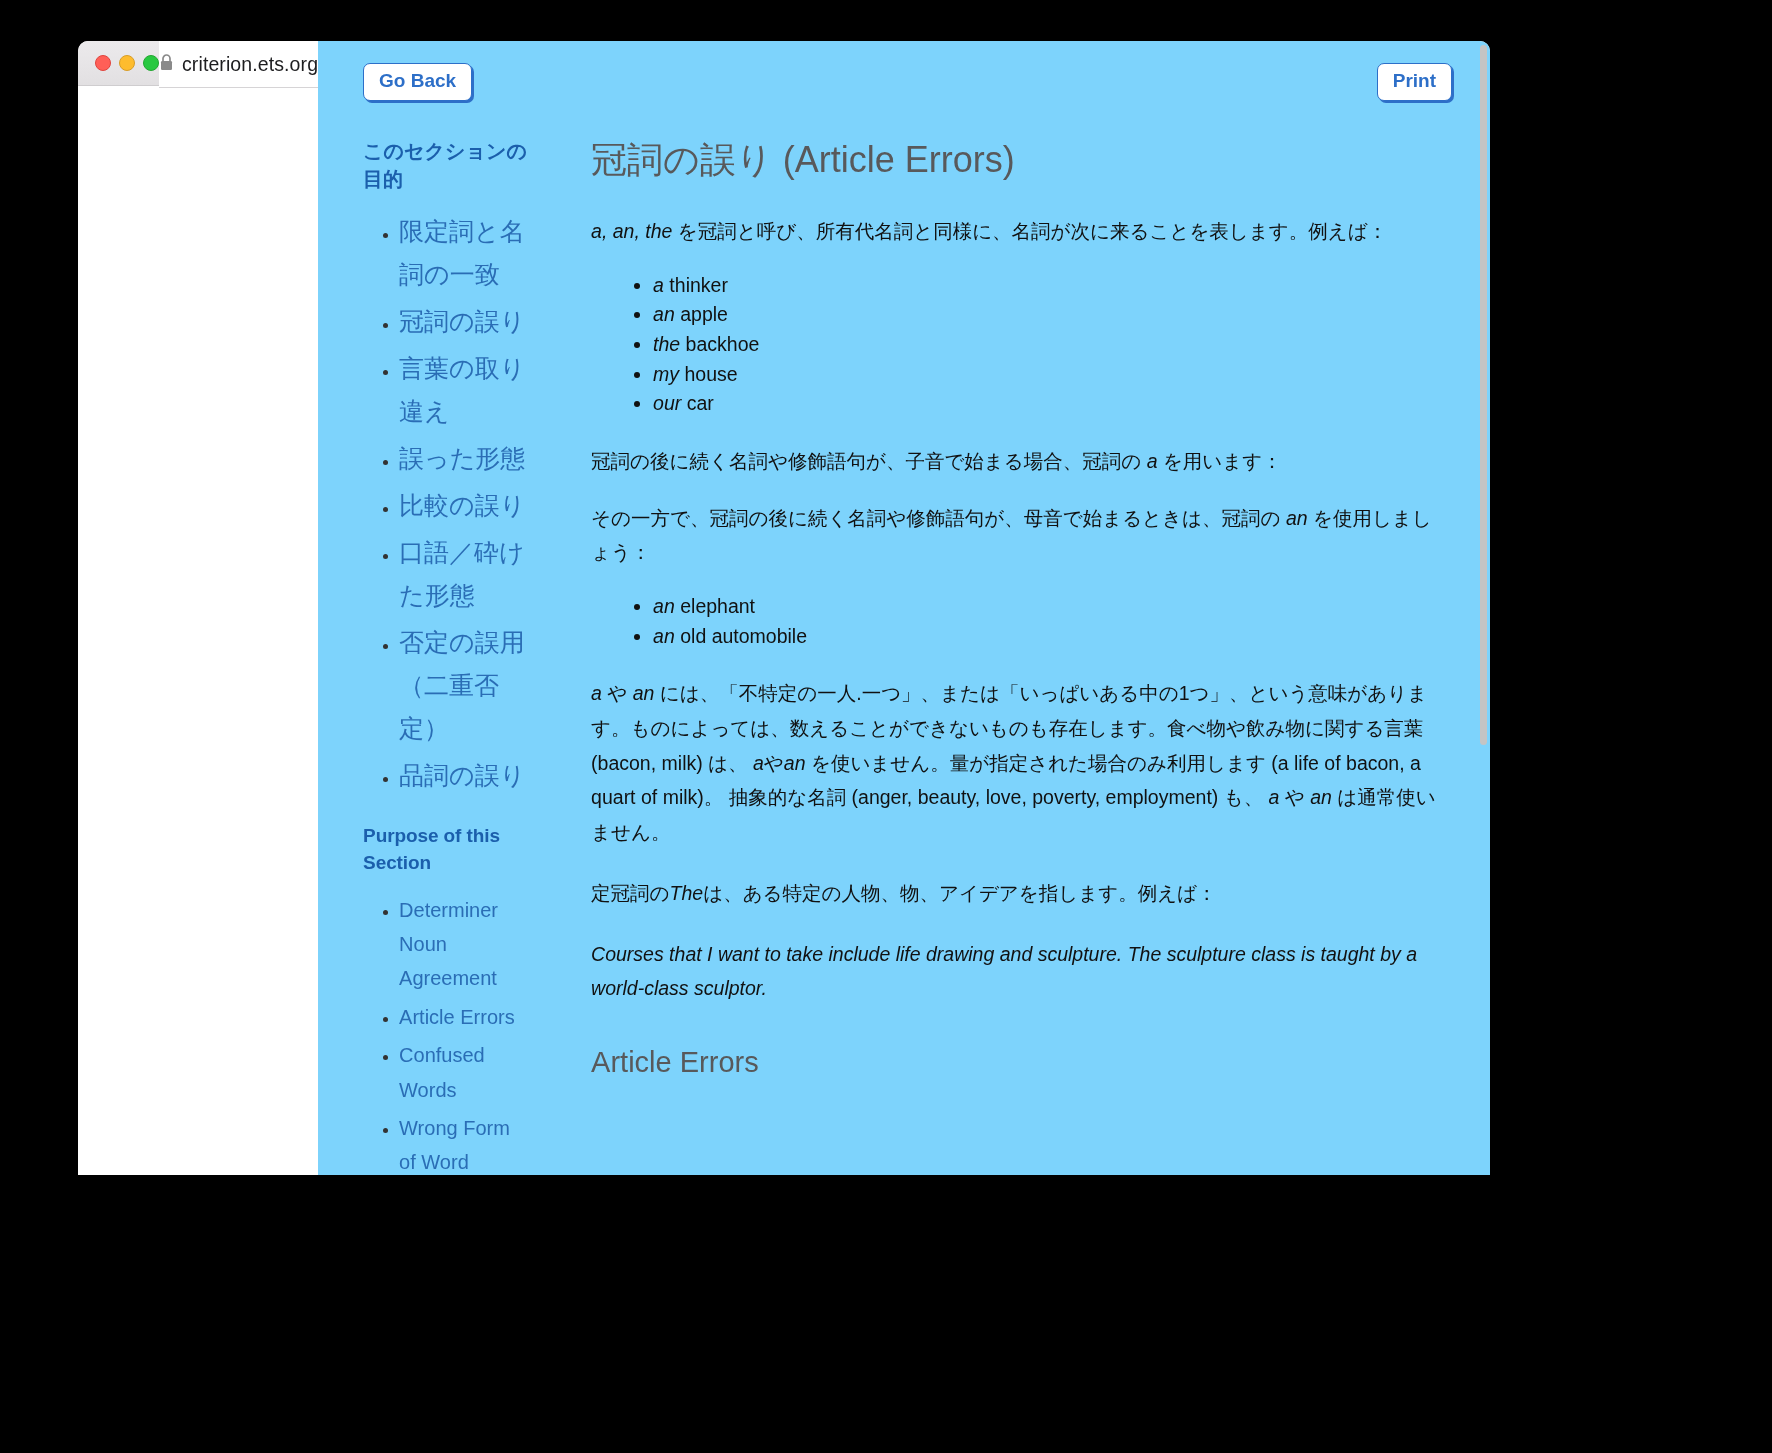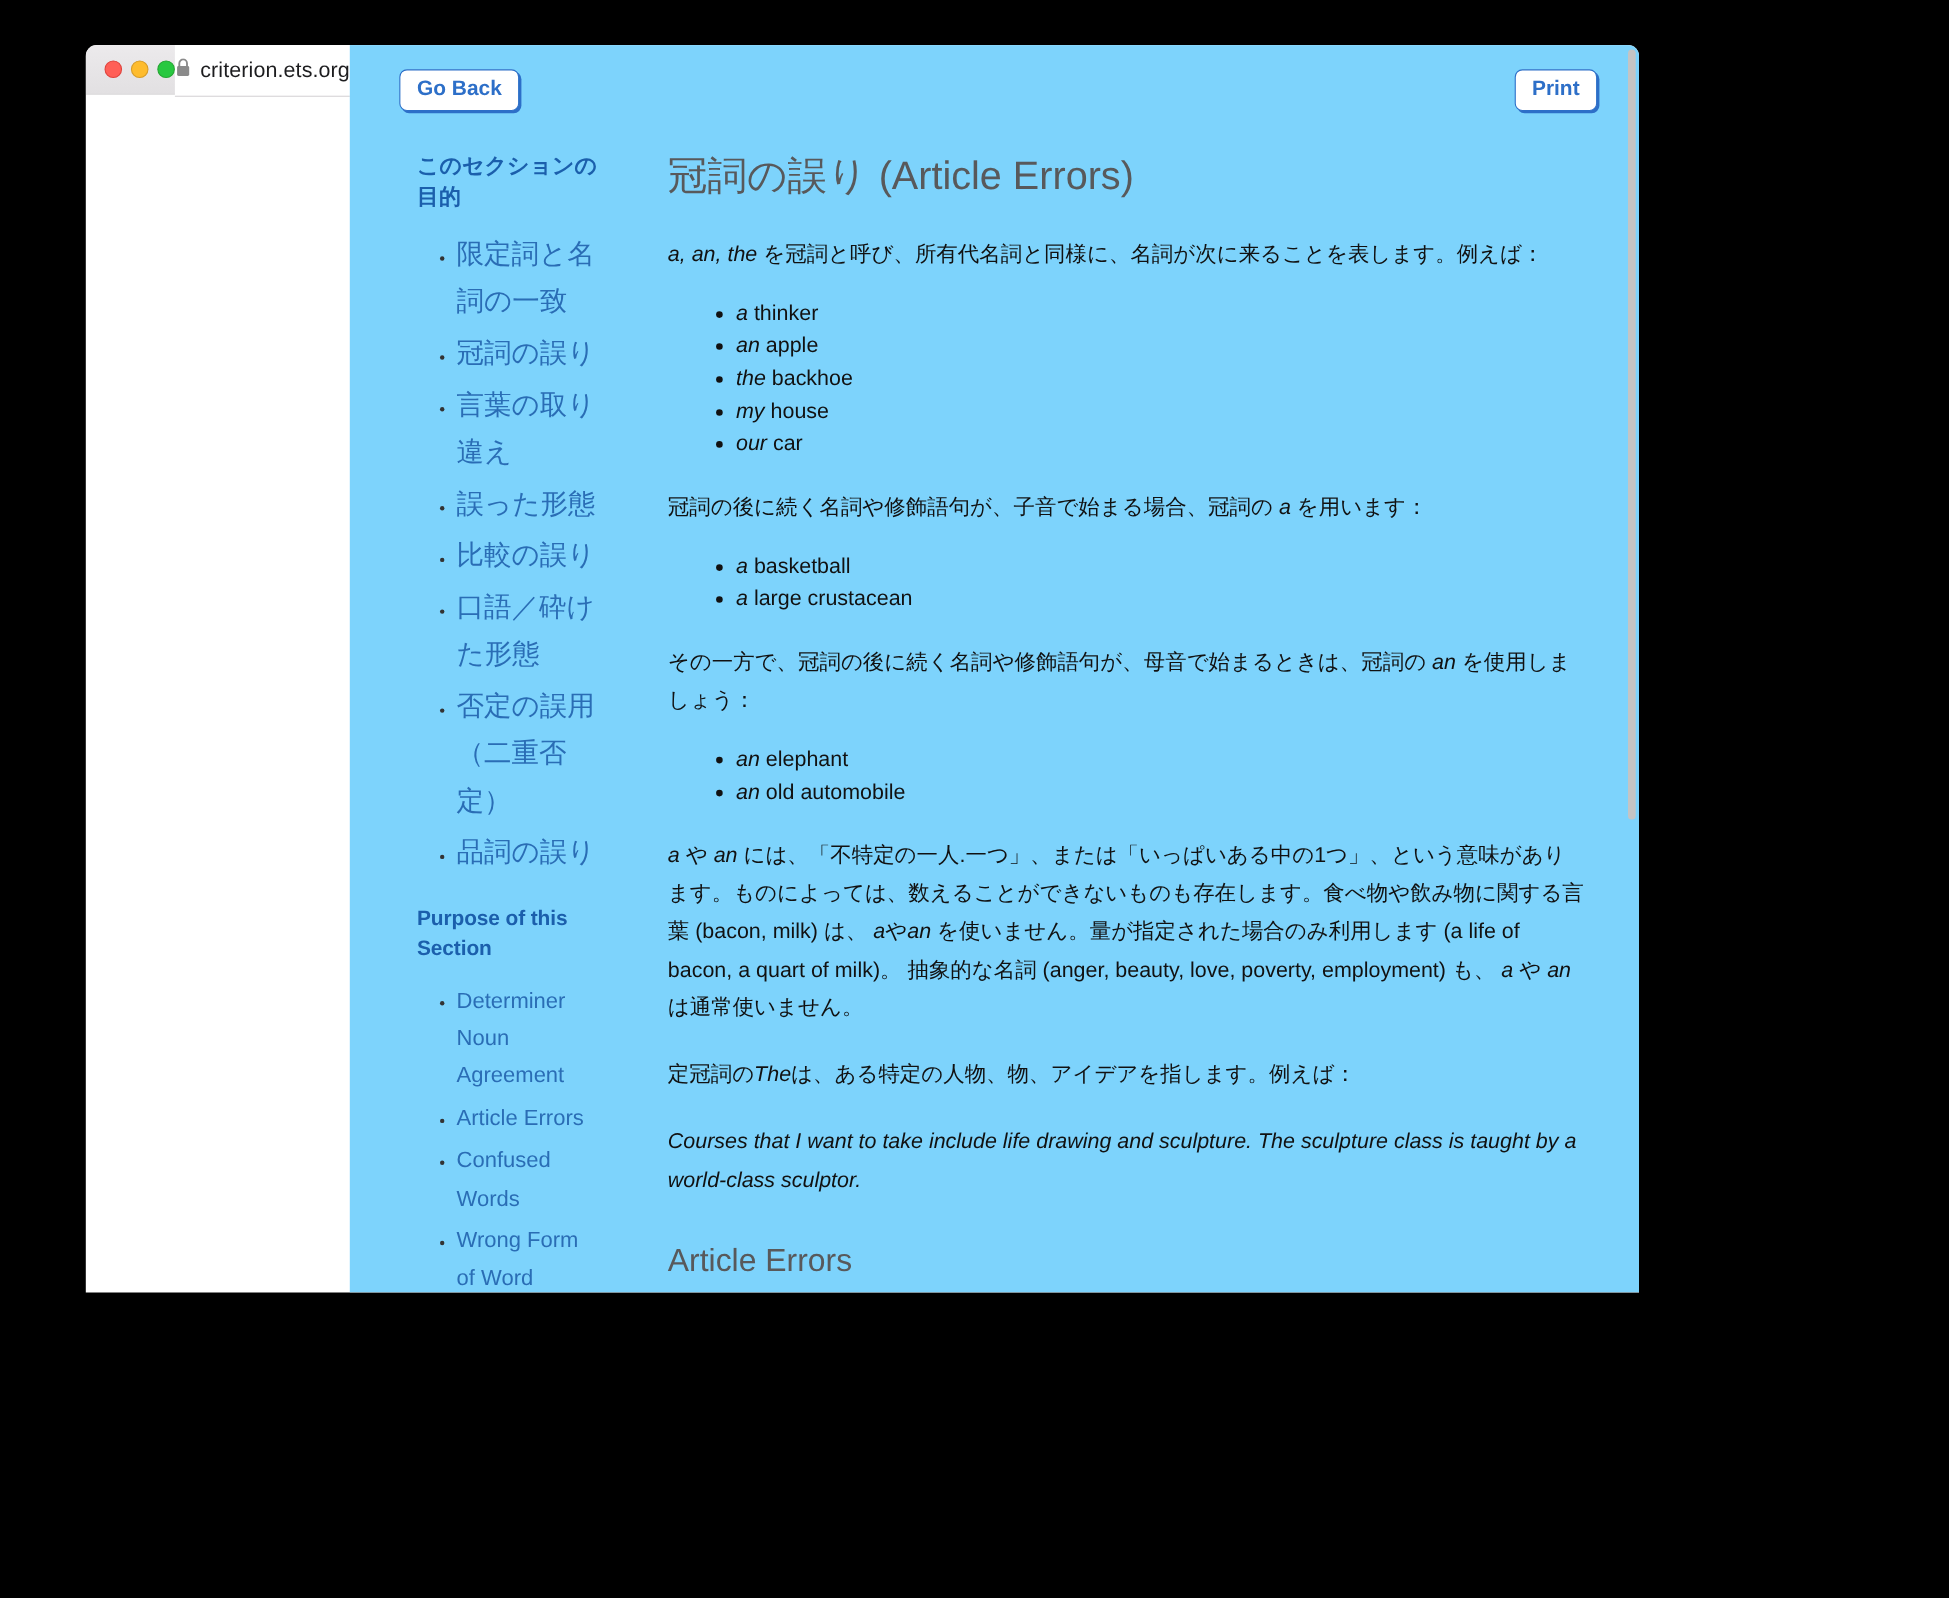--- a/index.html
+++ b/index.html
@@ -111,21 +111,21 @@
     cursor: pointer;
     line-height: 1.1;
     box-shadow: 2px 2px 0 0 #2d6fc8;
     white-space: nowrap;
   }
 
   
   .content-cols {
     display: flex;
     align-items: flex-start;
-    padding: 0 38px 0 61px;
+    padding: 0 38px 0 45px;
     margin-top: 36px;
   }
 
   
   .sidebar {
     flex: 0 0 182px;
     width: 182px;
     padding-right: 14px;
   }
   .side-heading {
@@ -294,24 +294,20 @@
             <ul class="ex-list">
               <li><em>a</em><span> thinker</span></li>
               <li><em>an</em><span> apple</span></li>
               <li><em>the</em><span> backhoe</span></li>
               <li><em>my</em><span> house</span></li>
               <li><em>our</em><span> car</span></li>
             </ul>
 
             <p class="tight"><span>冠詞の後に続く名詞や修飾語句が、子音で始まる場合、冠詞の </span><em>a</em><span> を用います：</span></p>
 
-            <ul class="ex-list">
-              <li><em>a</em><span> basketball</span></li>
-              <li><em>a</em><span> large crustacean</span></li>
-            </ul>
 
             <p class="tight"><span>その一方で、冠詞の後に続く名詞や修飾語句が、母音で始まるときは、冠詞の </span><em>an</em><span> を使用しましょう：</span></p>
 
             <ul class="ex-list">
               <li><em>an</em><span> elephant</span></li>
               <li><em>an</em><span> old automobile</span></li>
             </ul>
 
             <p><em>a</em><span> や </span><em>an</em><span> には、「不特定の一人.一つ」、または「いっぱいある中の1つ」、という意味があります。ものによっては、数えることができないものも存在します。食べ物や飲み物に関する言葉 (bacon, milk) は、 </span><em>a</em><span>や</span><em>an</em><span> を使いません。量が指定された場合のみ利用します (a life of bacon, a quart of milk)。 抽象的な名詞 (anger, beauty, love, poverty, employment) も、 </span><em>a</em><span> や </span><em>an</em><span> は通常使いません。</span></p>
 

